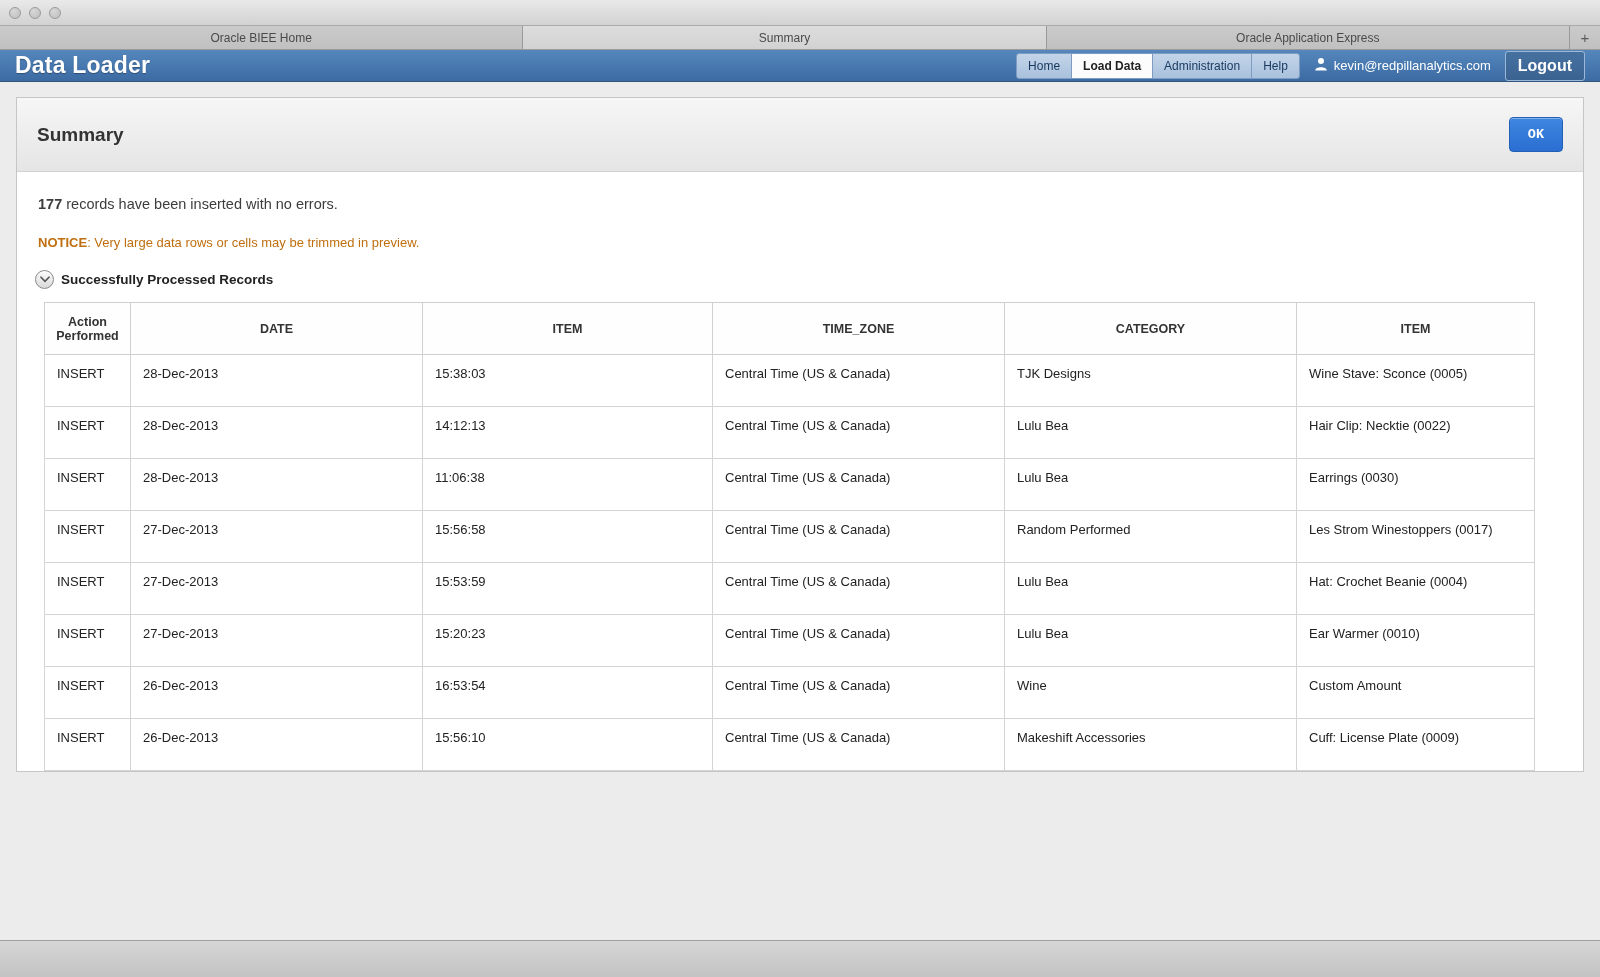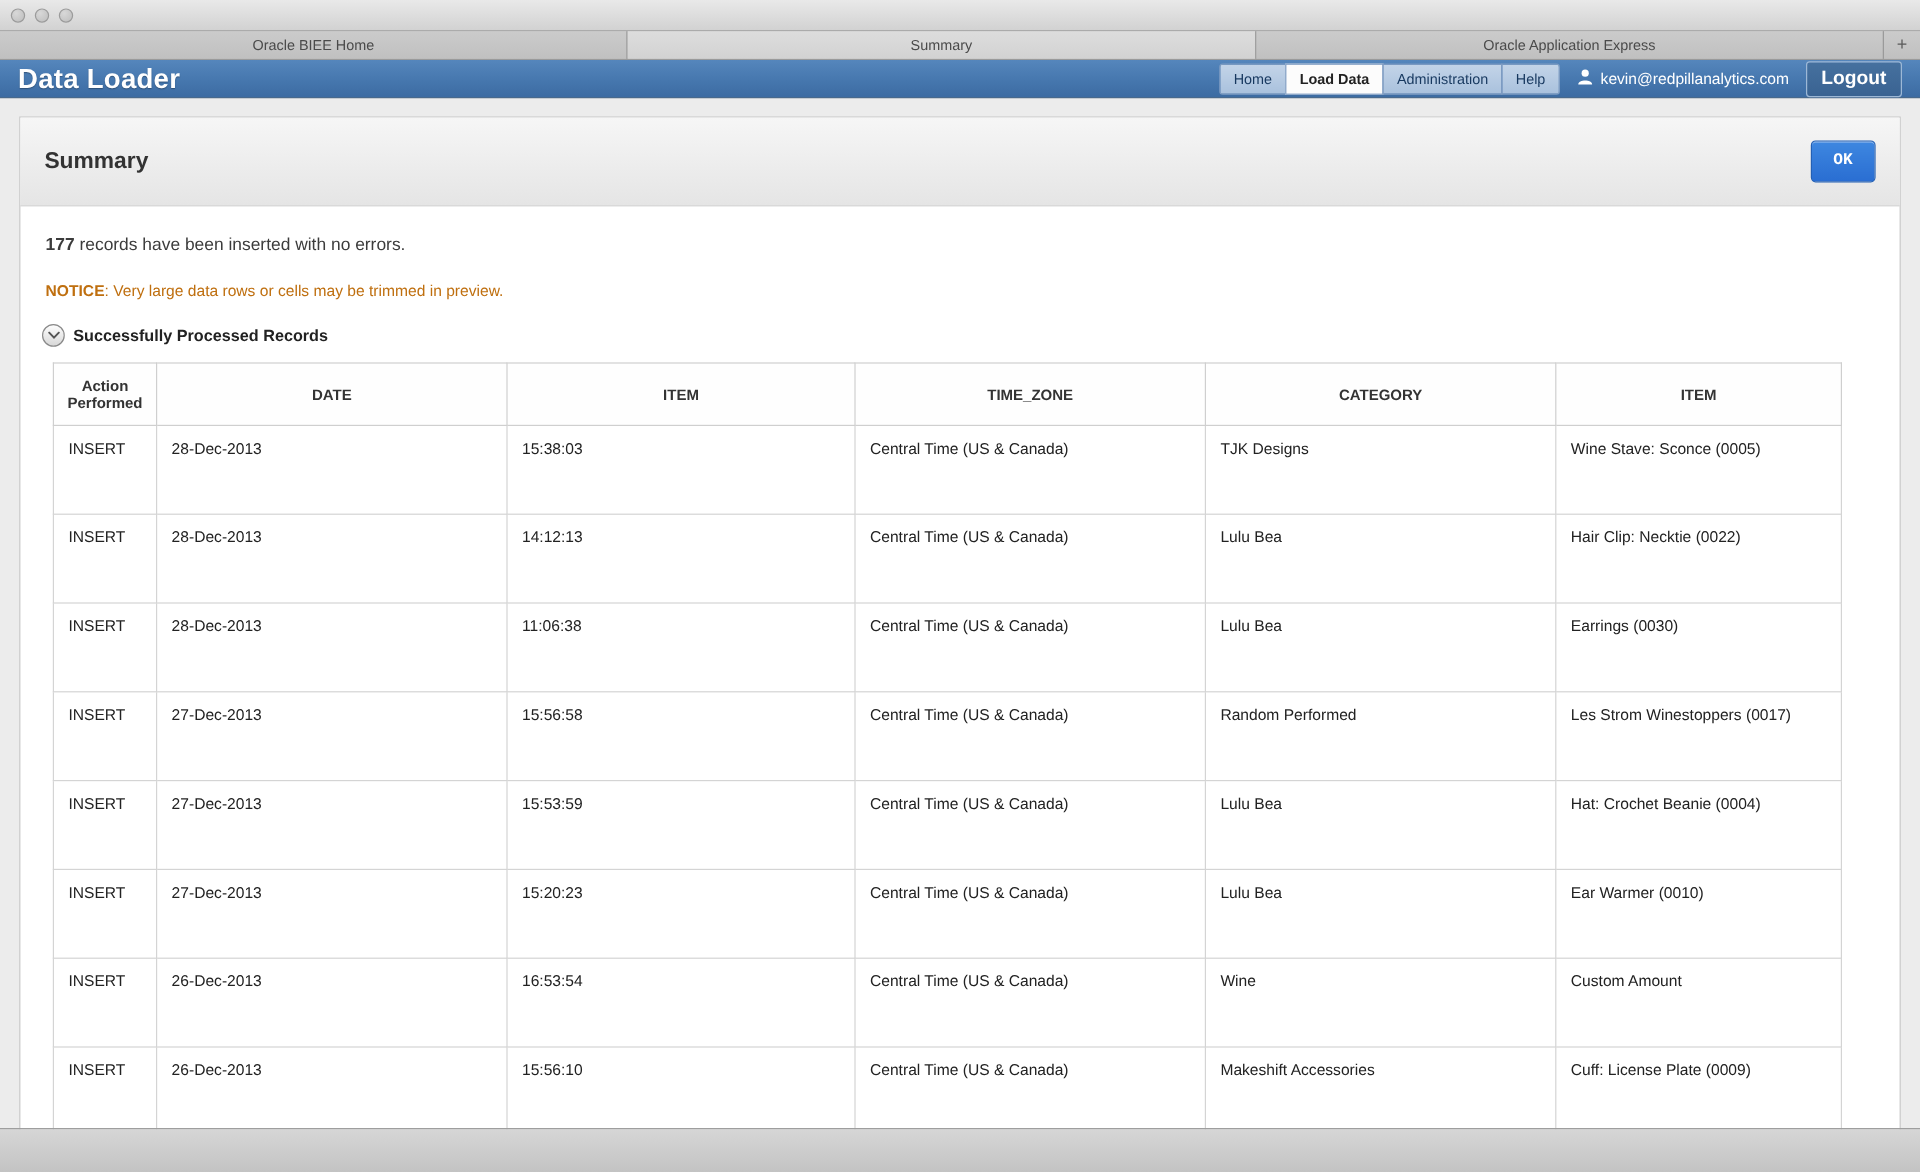--- a/index.html
+++ b/index.html
@@ -109,21 +109,21 @@
   col.c1 { width: 86px; }  col.c2 { width: 292px; } col.c3 { width: 290px; }
   col.c4 { width: 292px; } col.c5 { width: 292px; } col.c6 { width: 238px; }
   table.records th {
     border: 1px solid #cfcfcf; font-size: 12.5px; font-weight: bold; color: #333;
     text-align: center; vertical-align: middle; height: 52px; padding: 6px 8px;
     background: #fefefe;
     margin-top: 32px;
   }
   table.records td {
     border: 1px solid #d4d4d4; font-size: 13px; color: #222;
-    text-align: left; vertical-align: top; height: 74px; padding: 11px 12px;
+    text-align: left; vertical-align: top; height: 52px; padding: 11px 12px;
     overflow: hidden; white-space: nowrap;
   }
 
   
   .footer {
     position: absolute; left: 0; bottom: 0; width: 1600px; height: 37px;
     background: linear-gradient(#d6d6d6, #c3c3c3);
     border-top: 1px solid #9e9e9e; z-index: 5;
   }
 </style>

